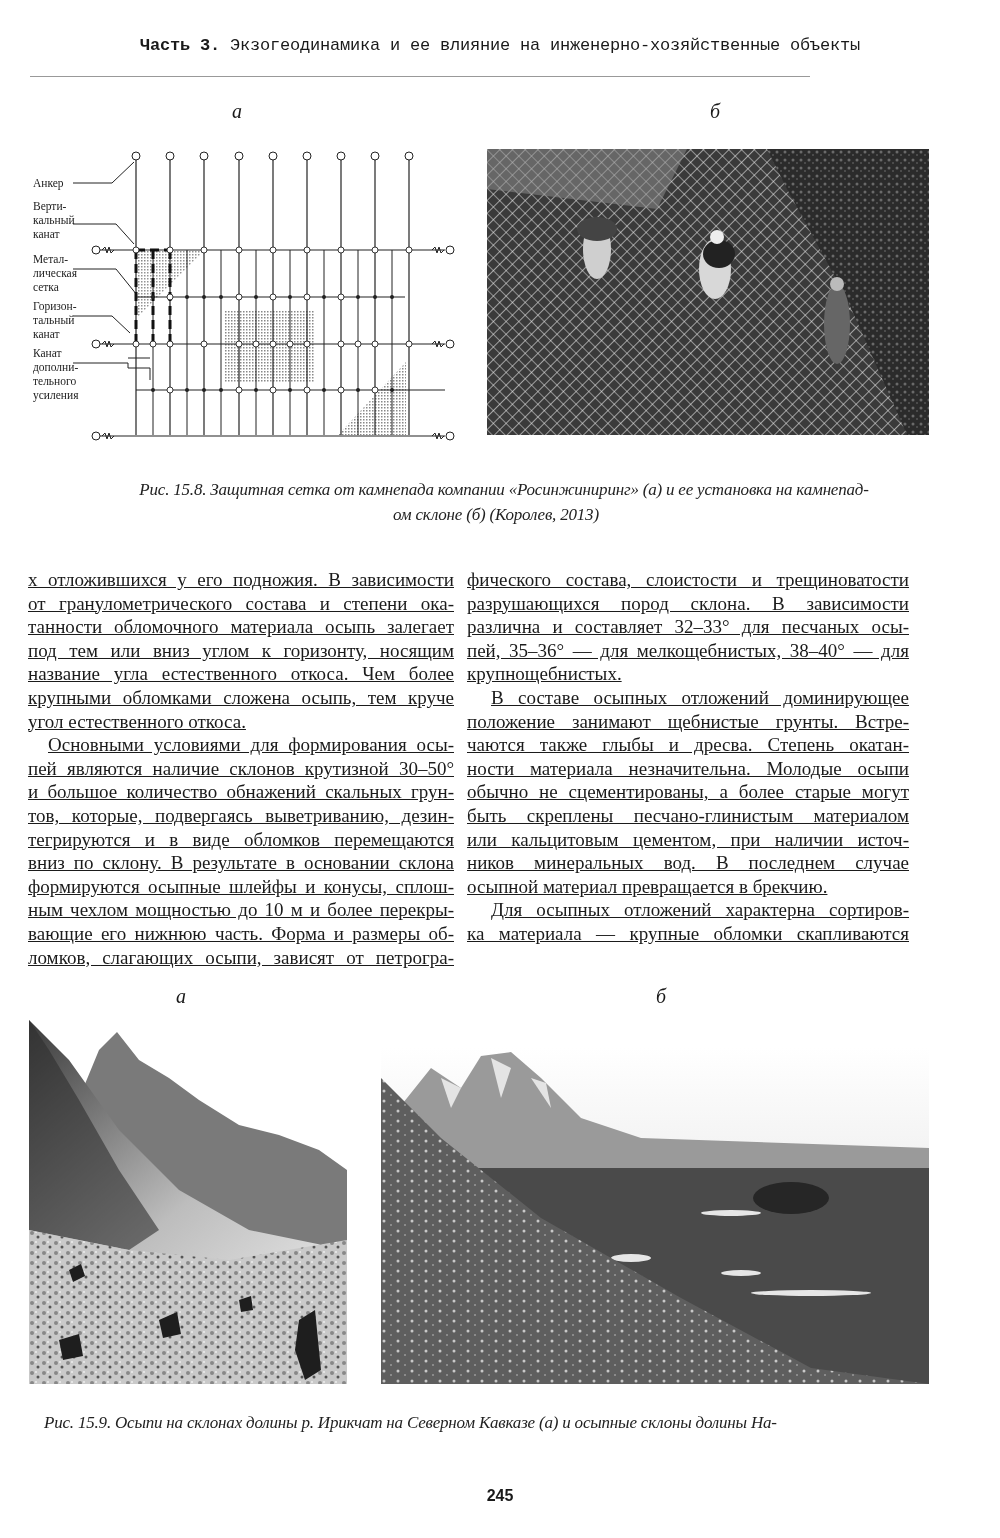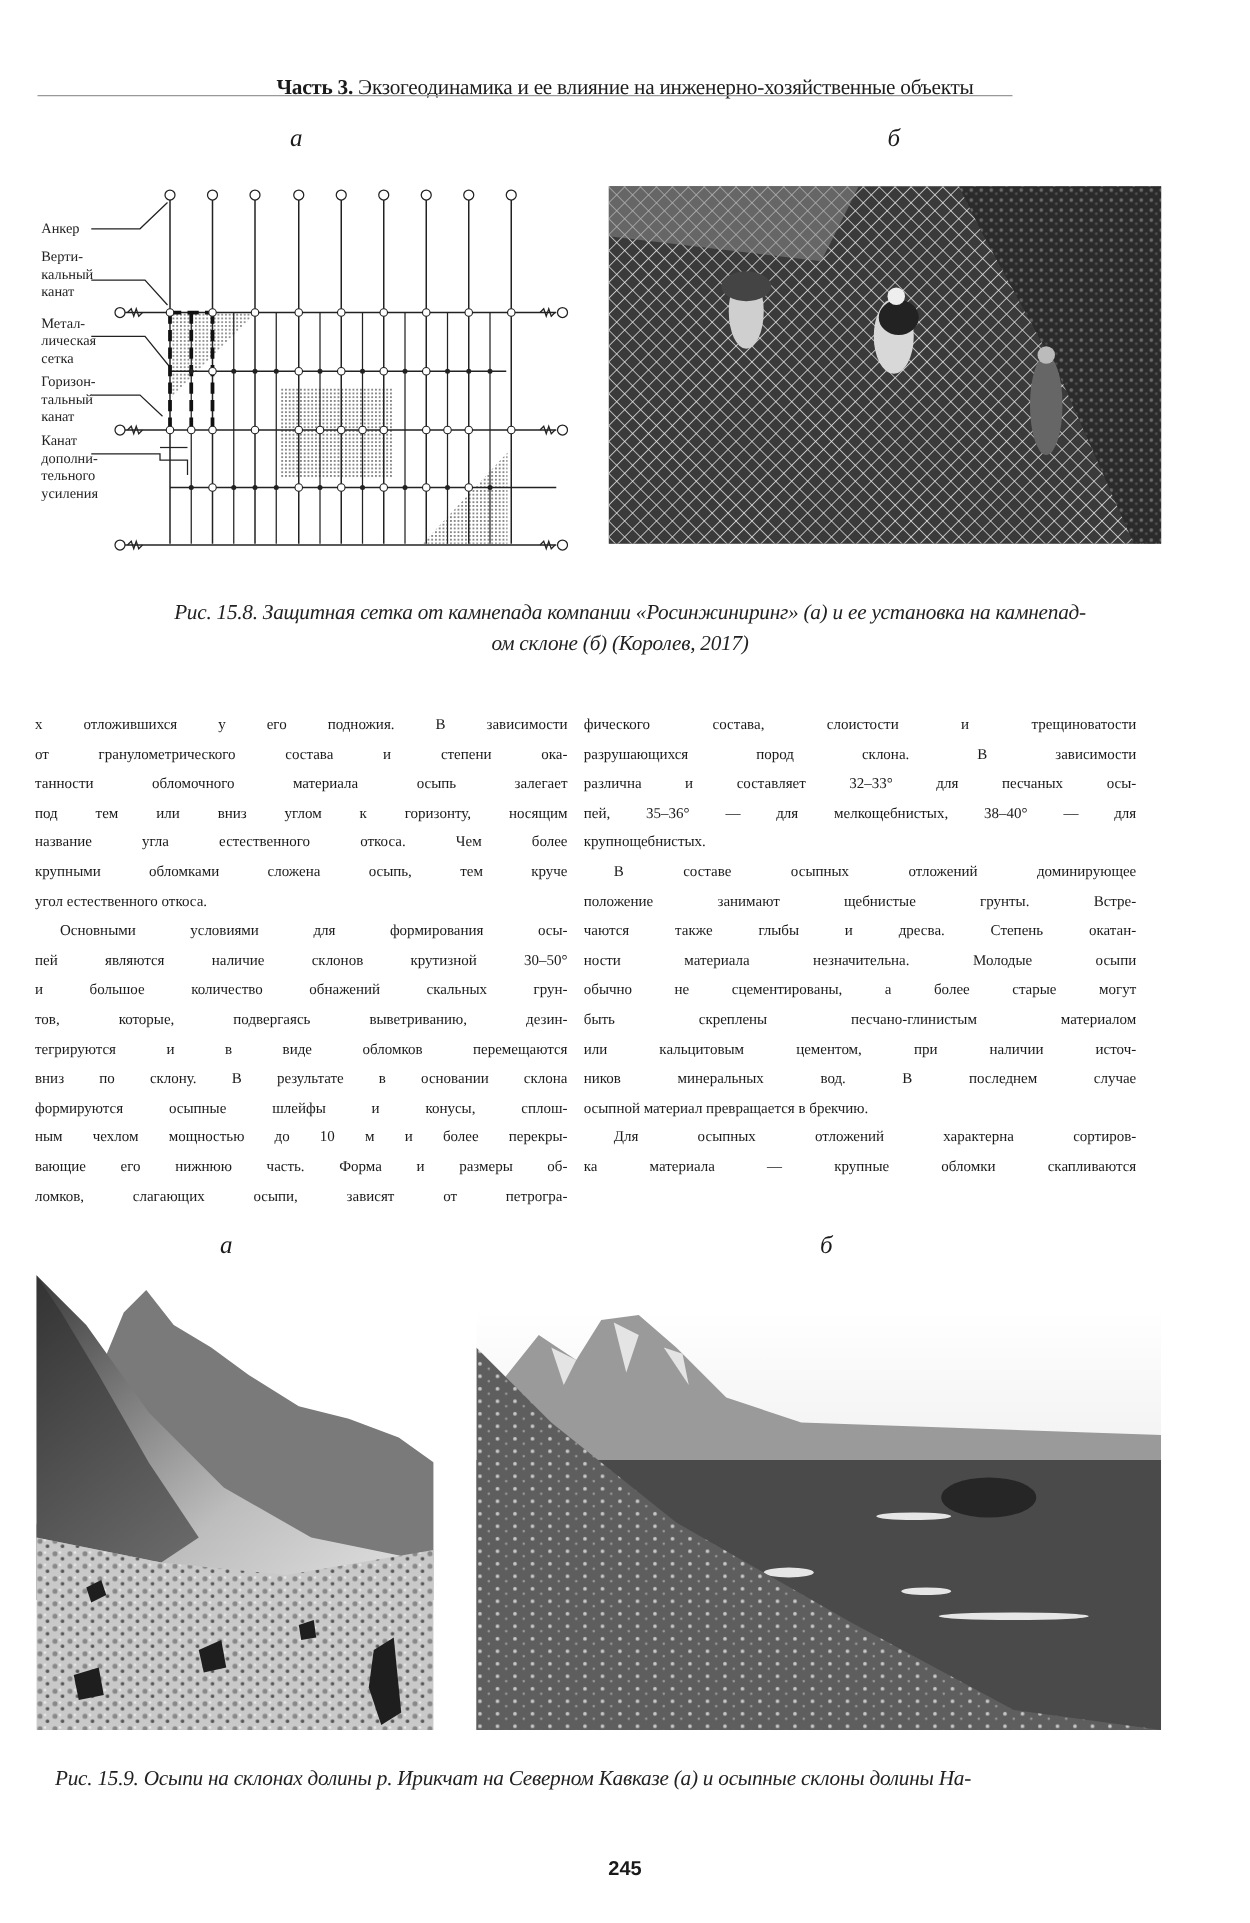--- a/index.html
+++ b/index.html
@@ -2,32 +2,32 @@
 <html><head>
 <meta charset="utf-8">
 <style>
   html, body { margin: 0; padding: 0; }
   body {
     width: 1000px; height: 1538px; background: #ffffff; position: relative; overflow: hidden;
     font-family: "Liberation Serif", "DejaVu Serif", serif; color: #1a1a1a;
   }
   .abs { position: absolute; }
   .running-head {
-    left: 0; top: 60px; width: 1000px; text-align: center;
-    font-family: Liberation Serif, serif; font-size: 17px; letter-spacing: -0.2px;
+    left: 0; top: 36px; width: 1000px; text-align: center;
+    font-family: Liberation Mono, monospace; font-size: 17px; letter-spacing: -0.2px;
   }
   .running-head b { font-weight: bold; }
   .rule { left: 30px; top: 76px; width: 780px; height: 1px; background: #999; }
   .sub-label { font-style: italic; font-size: 20px; }
   .caption {
     font-style: italic; font-size: 17px; line-height: 25px; color: #222;
     letter-spacing: -0.2px;
   }
   .col {
-    font-size: 12px; line-height: 23.6px; text-align: justify; color: #1b1b1b;
+    font-size: 19px; line-height: 23.6px; text-align: justify; color: #1b1b1b; text-decoration: underline;
   }
   .col p { margin: 0; }
   .col p .line { display: block; text-align: justify; text-align-last: justify; white-space: nowrap; }
   .col p .line.last { text-align-last: left; }
   .page-num {
     left: 0; top: 1487px; width: 1000px; text-align: center;
     font-family: "Liberation Sans", "DejaVu Sans", sans-serif; font-weight: bold; font-size: 16px;
   }
   .diagram-label {
     font-family: "Liberation Serif", serif; font-size: 11.5px; line-height: 14px; color: #222;
@@ -239,21 +239,21 @@
       <ellipse cx="232" cy="105" rx="16" ry="14" fill="#222"></ellipse>
       <circle cx="230" cy="88" r="7" fill="#eee"></circle>
       <ellipse cx="350" cy="175" rx="13" ry="40" fill="#666"></ellipse>
       <circle cx="350" cy="135" r="7" fill="#bbb"></circle>
     </g>
   </svg>
 </div>
 
 <div class="abs caption" style="left:44px; top:477px; width:920px;text-align:center;">
   <div>Рис. 15.8. Защитная сетка от камнепада компании «Росинжиниринг» (а) и ее установка на камнепад-</div>
-  <div style="margin-left:-16px;">ом склоне (б) (Королев, 2017)</div>
+  <div style="margin-left:-16px;">ом склоне (б) (Королев, 2013)</div>
 </div>
 
 <div class="abs col" style="left:28px; top:568px; width:426px;">
   <p>
     <span class="line">х отложившихся у его подножия. В зависимости</span>
     <span class="line">от гранулометрического состава и степени ока-</span>
     <span class="line">танности обломочного материала осыпь залегает</span>
     <span class="line">под тем или вниз углом к горизонту, носящим</span>
     <span class="line">название угла естественного откоса. Чем более</span>
     <span class="line">крупными обломками сложена осыпь, тем круче</span>

